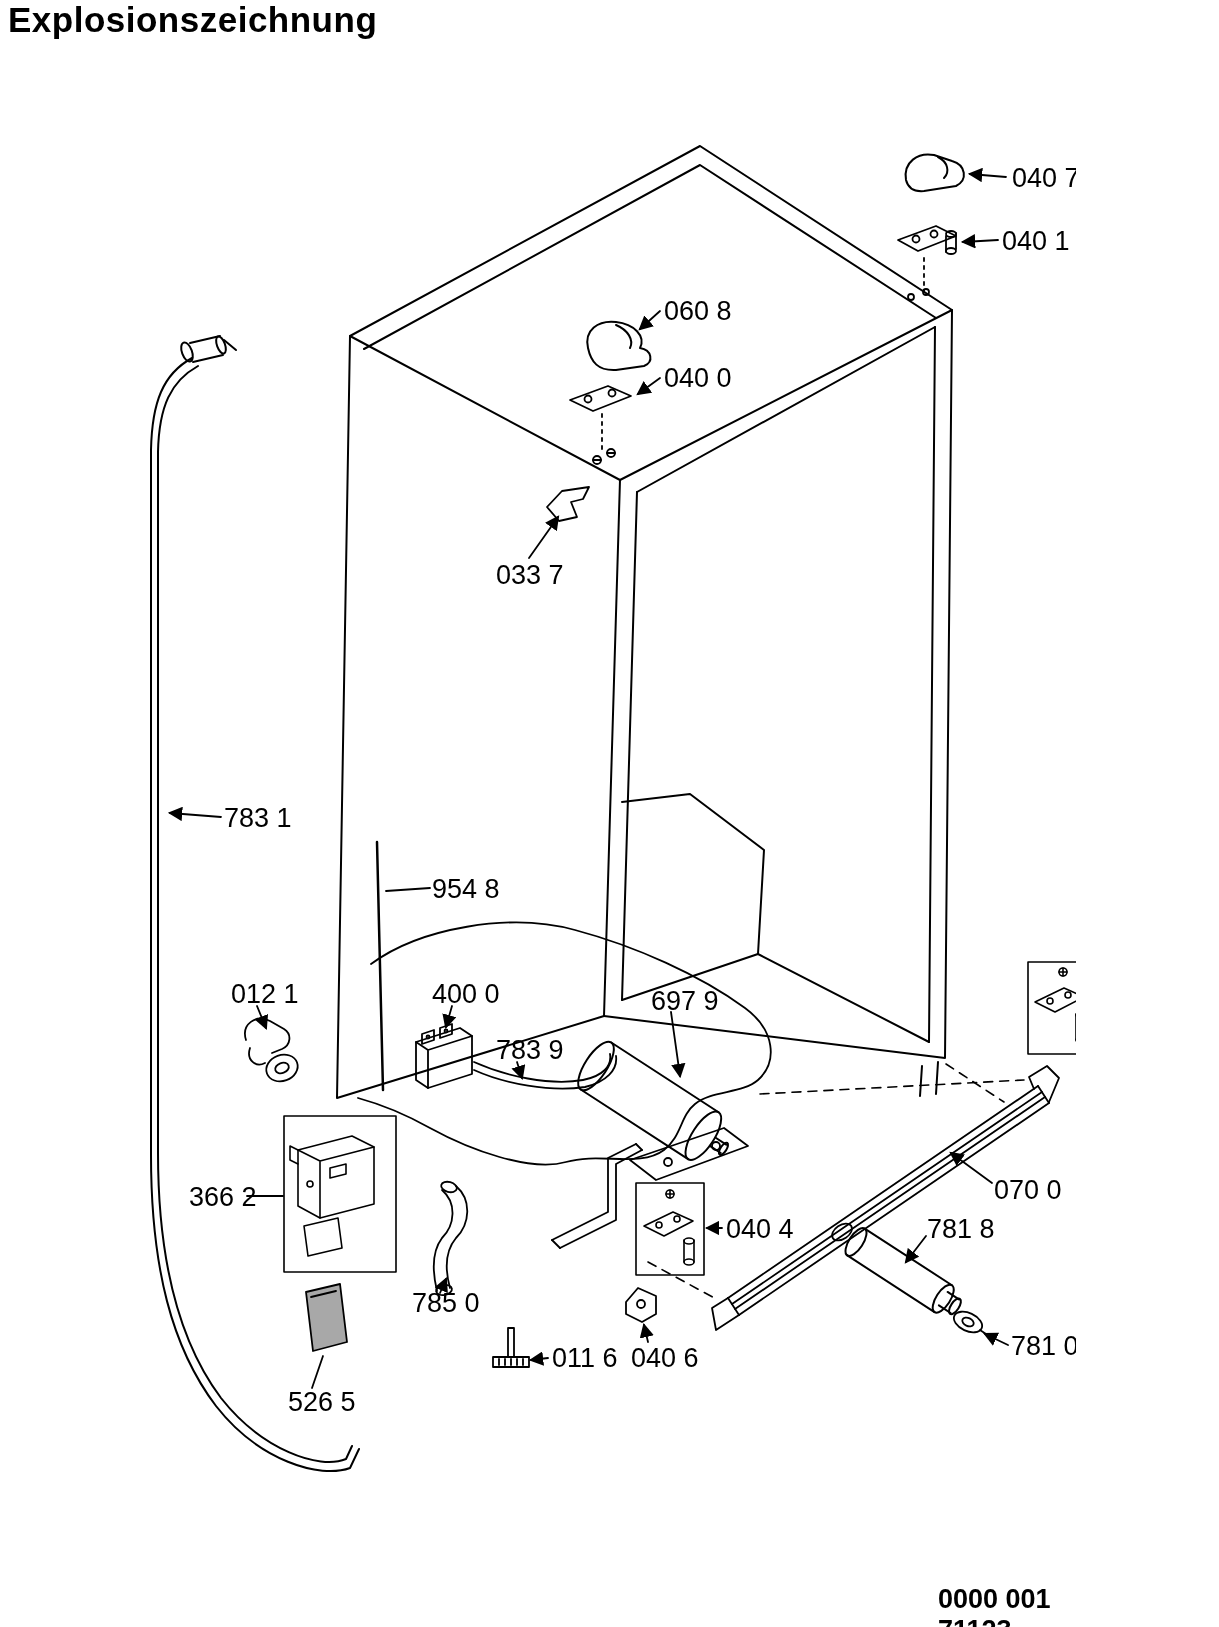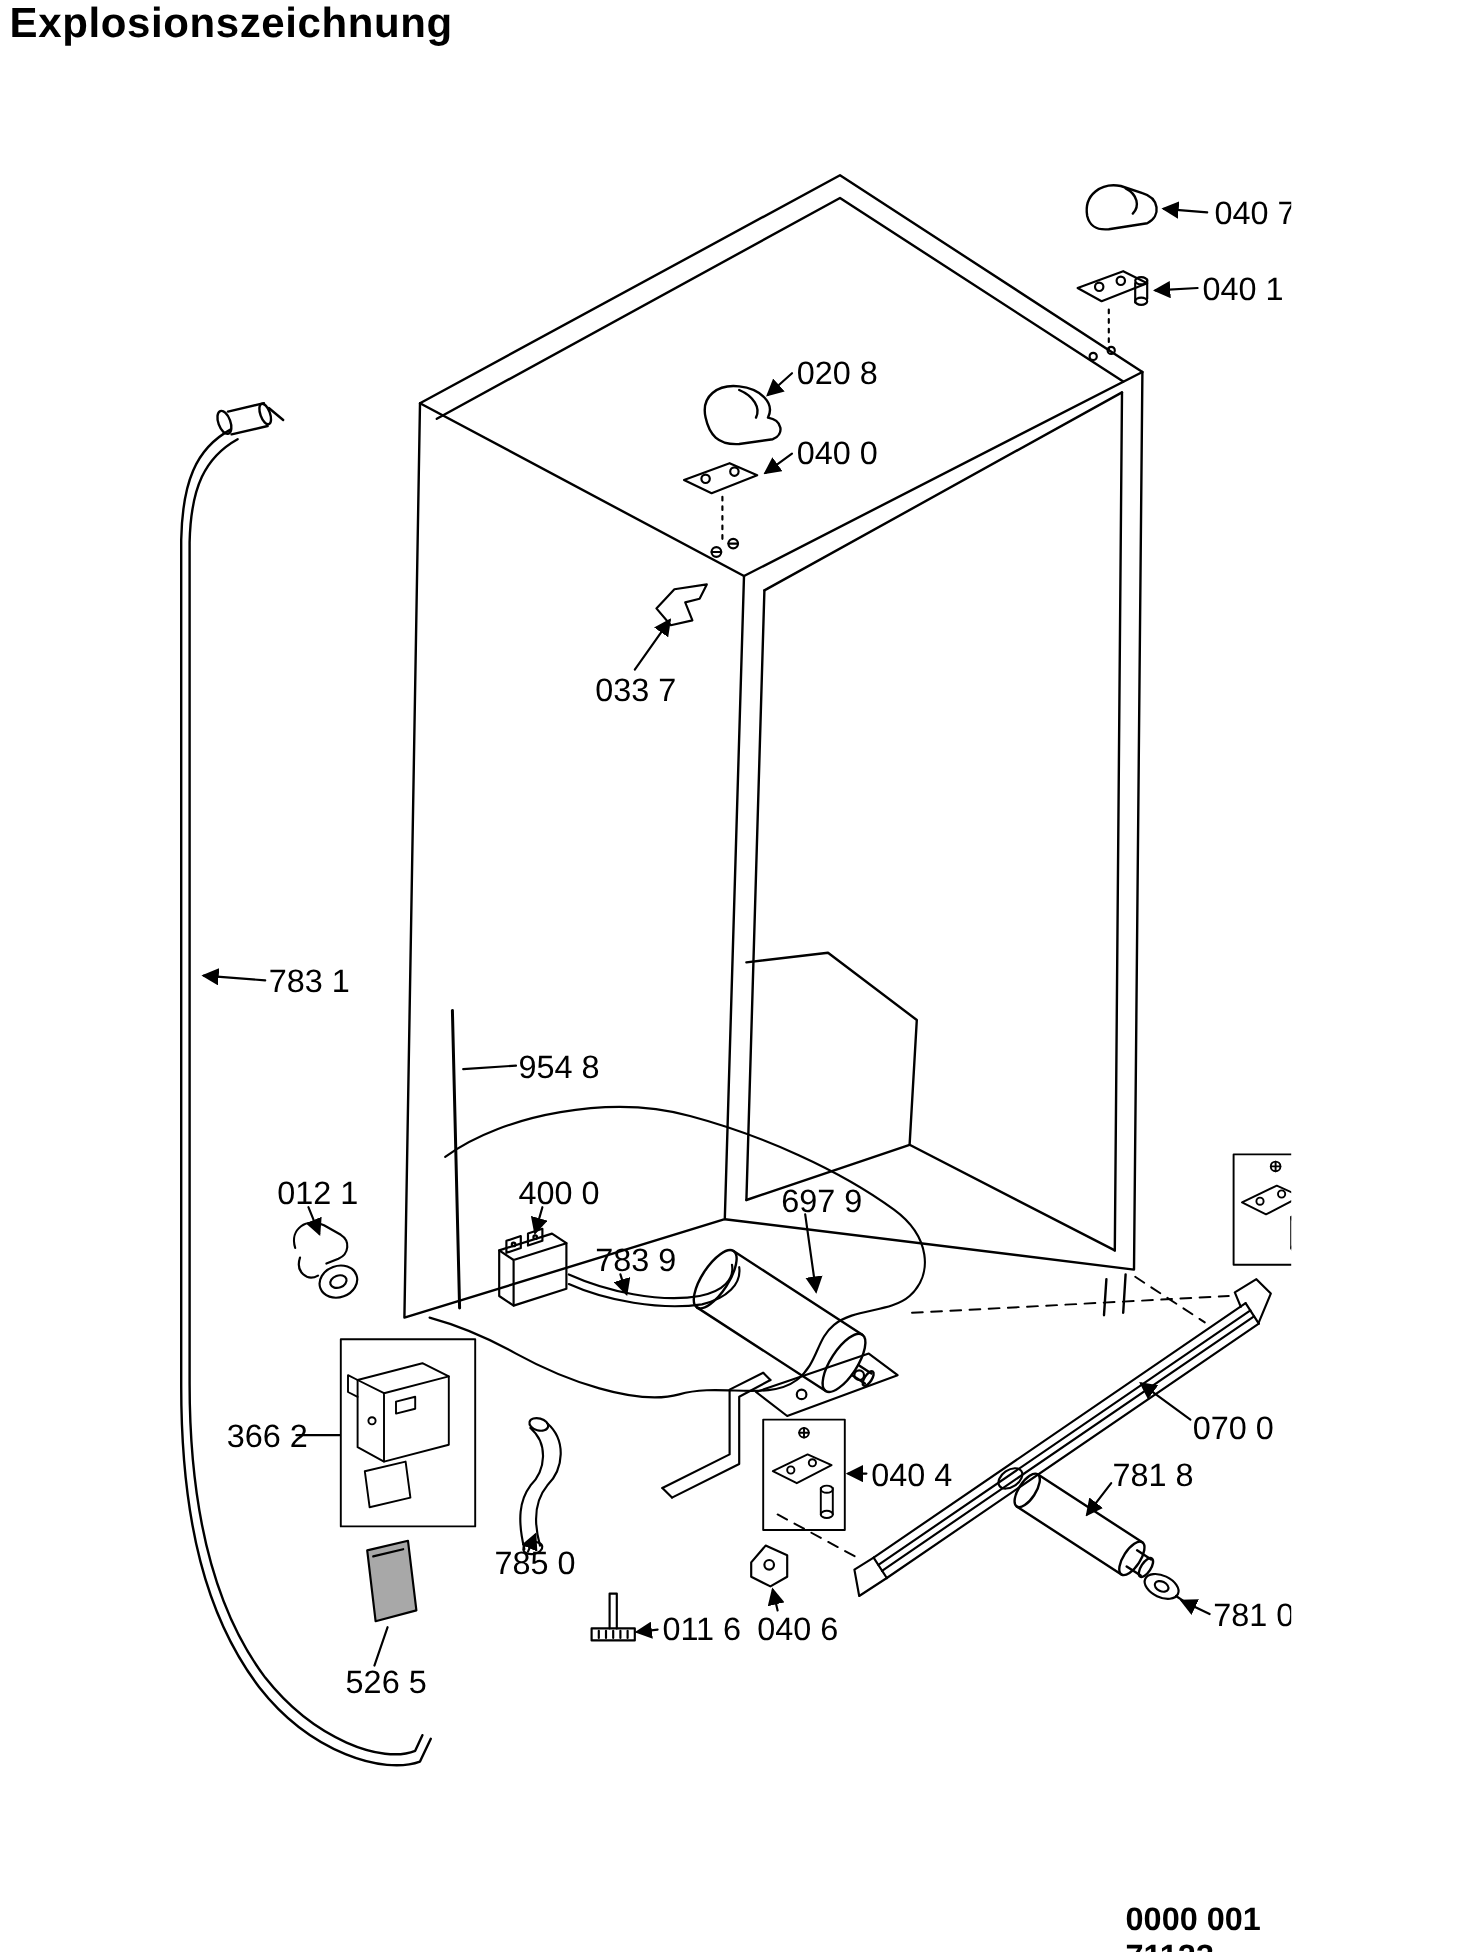--- a/index.html
+++ b/index.html
@@ -254,21 +254,21 @@
         <path d="M548,1358 L531,1360" marker-end="url(#arr)"></path>
         <path d="M648,1342 L644,1325" marker-end="url(#arr)"></path>
         <path d="M1008,1345 L985,1334" marker-end="url(#arr)"></path>
         <path d="M312,1388 L323,1356"></path>
       </g>
     </g>
   </svg>
 
   <div class="plabel" style="left:1012px;top:163px">040 7</div>
   <div class="plabel" style="left:1002px;top:226px">040 1</div>
-  <div class="plabel" style="left:664px;top:296px">020 8</div>
+  <div class="plabel" style="left:664px;top:296px">060 8</div>
   <div class="plabel" style="left:664px;top:363px">040 0</div>
   <div class="plabel" style="left:496px;top:560px">033 7</div>
   <div class="plabel" style="left:224px;top:803px">783 1</div>
   <div class="plabel" style="left:432px;top:874px">954 8</div>
   <div class="plabel" style="left:231px;top:979px">012 1</div>
   <div class="plabel" style="left:432px;top:979px">400 0</div>
   <div class="plabel" style="left:651px;top:986px">697 9</div>
   <div class="plabel" style="left:496px;top:1035px">783 9</div>
   <div class="plabel" style="left:1118px;top:994px">030 2</div>
   <div class="plabel" style="left:189px;top:1182px">366 2</div>

